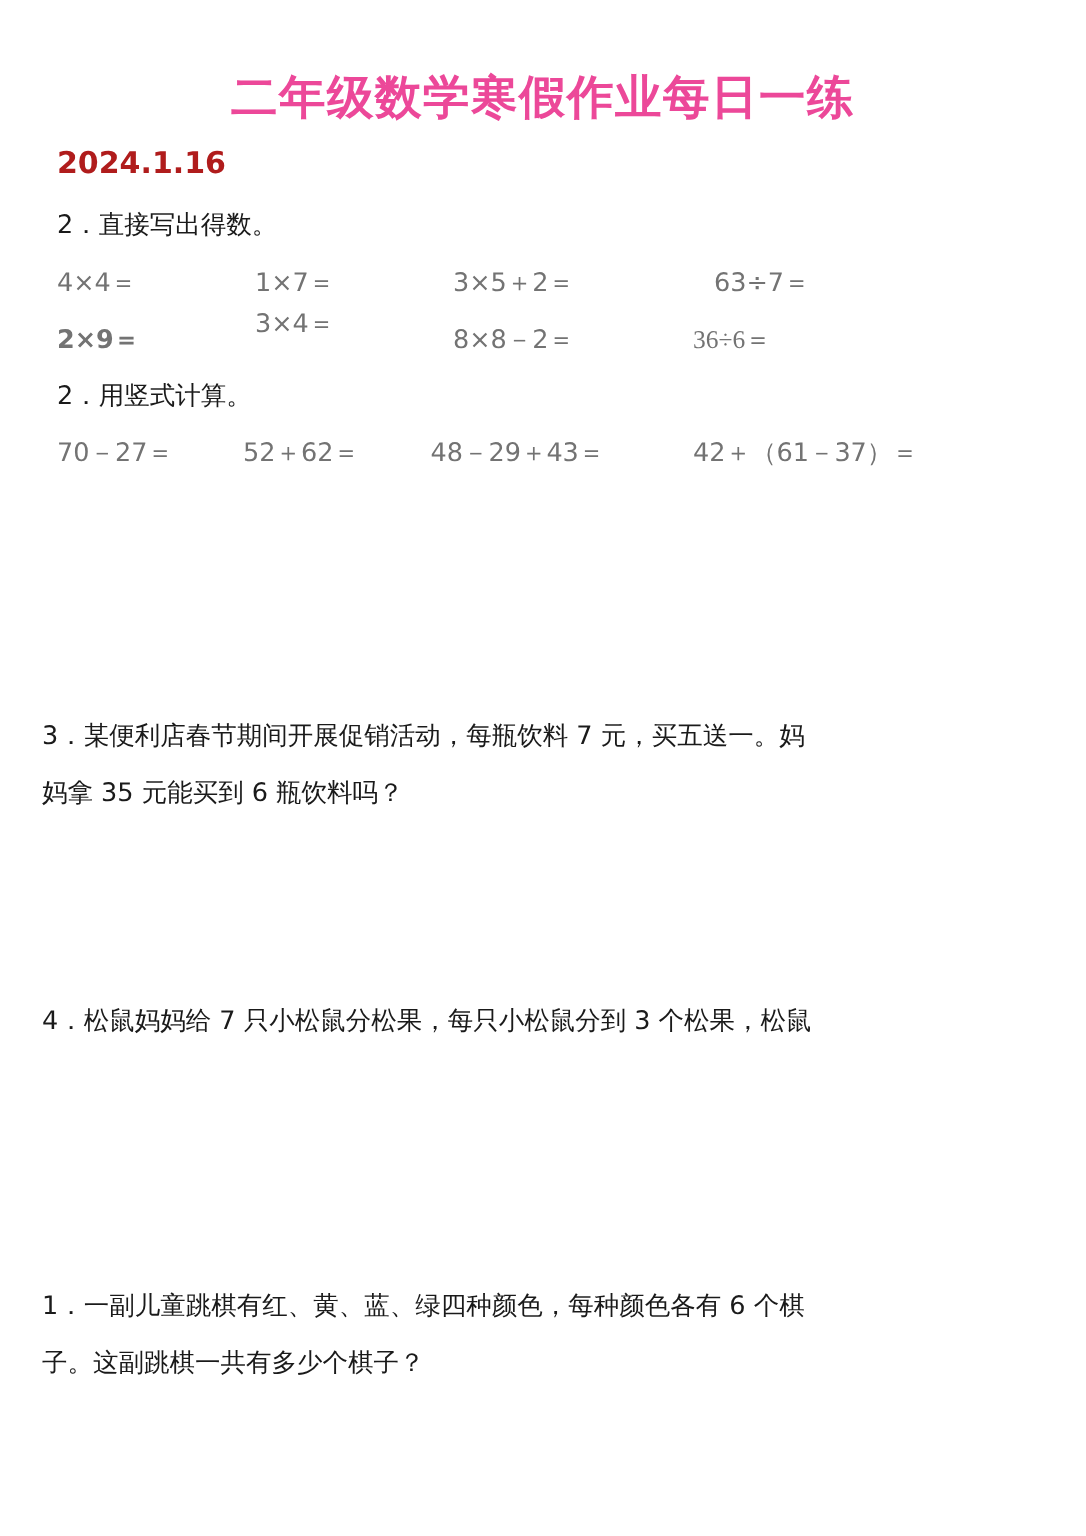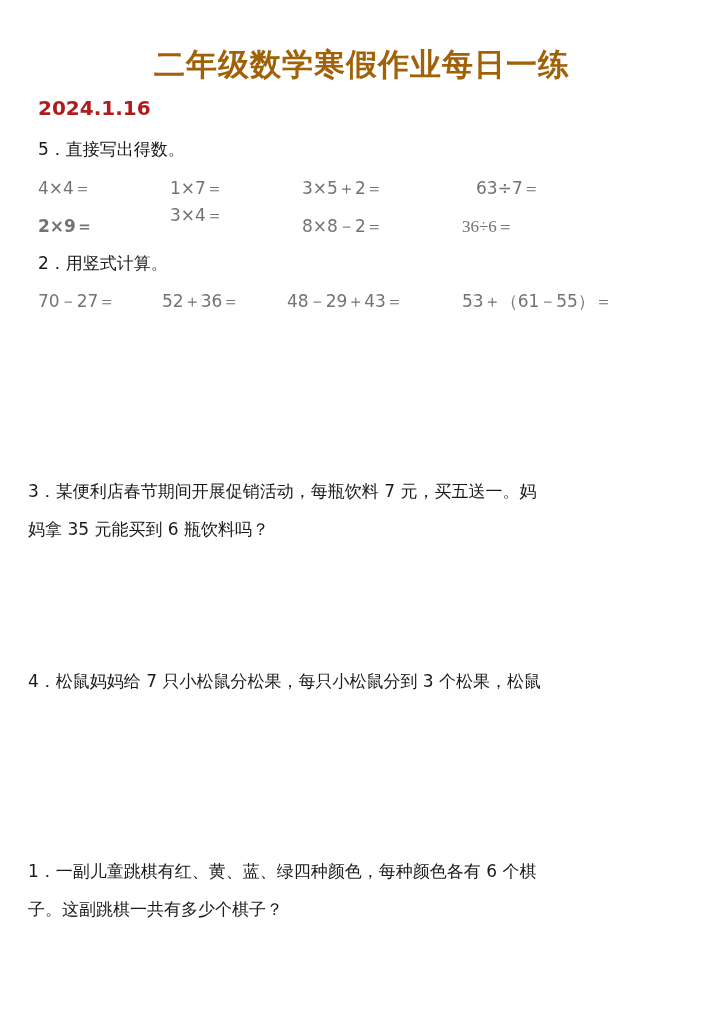--- a/index.html
+++ b/index.html
@@ -1,48 +1,48 @@
 <!DOCTYPE html>
 <html><head>
   <meta charset="utf-8">
   <style>
     html, body { margin: 0; padding: 0; background: #ffffff; }
     body { width: 724px; height: 1024px; position: relative; overflow: hidden;
            font-family: "DejaVu Sans", "Liberation Sans", sans-serif; color: #1a1a1a; }
     .title { position: absolute; top: 44px; left: 0; width: 724px; text-align: center;
-             font-size: 31px; font-weight: bold; color: #a16207; letter-spacing: 1px; }
+             font-size: 31px; font-weight: bold; color: #ec4899; letter-spacing: 1px; }
     .date { position: absolute; top: 96px; left: 38px; font-size: 20px; font-weight: bold; color: #b01c1c; }
     .line { position: absolute; left: 38px; font-size: 17px; color: #1a1a1a; white-space: nowrap; }
     .expr { position: absolute; font-size: 17px; white-space: nowrap; color: #737373; }
     .para { position: absolute; left: 28px; width: 650px; font-size: 17px; line-height: 38px; color: #1a1a1a; }
   </style>
 </head>
 <body>
 
 <div class="title">二年级数学寒假作业每日一练</div>
 <div class="date">2024.1.16</div>
 
-<div class="line" style="top:138px;">5．直接写出得数。</div>
+<div class="line" style="top:138px;">2．直接写出得数。</div>
 
 <div class="expr" style="top:177px; left:38px;">4×4＝</div>
 <div class="expr" style="top:177px; left:170px;">1×7＝</div>
 <div class="expr" style="top:177px; left:302px;">3×5＋2＝</div>
 <div class="expr" style="top:177px; left:476px;">63÷7＝</div>
 
 <div class="expr" style="top:215px; left:38px;font-weight:bold;">2×9＝</div>
 <div class="expr" style="top:204px; left:170px;">3×4＝</div>
 <div class="expr" style="top:215px; left:302px;">8×8－2＝</div>
 <div class="expr" style="top:215px; left:462px;font-family:Liberation Serif, serif;">36÷6＝</div>
 
 <div class="line" style="top:252px;">2．用竖式计算。</div>
 
 <div class="expr" style="top:290px; left:38px;">70－27＝</div>
-<div class="expr" style="top:290px; left:162px;">52＋36＝</div>
+<div class="expr" style="top:290px; left:162px;">52＋62＝</div>
 <div class="expr" style="top:290px; left:287px;">48－29＋43＝</div>
-<div class="expr" style="top:290px; left:462px;">53＋（61－55）＝</div>
+<div class="expr" style="top:290px; left:462px;">42＋（61－37）＝</div>
 
 <div class="para" style="top:472px;">
   <div>3．某便利店春节期间开展促销活动，每瓶饮料 7 元，买五送一。妈</div>
   <div>妈拿 35 元能买到 6 瓶饮料吗？</div>
 </div>
 
 <div class="para" style="top:662px;">
   <div>4．松鼠妈妈给 7 只小松鼠分松果，每只小松鼠分到 3 个松果，松鼠</div>
 </div>
 

